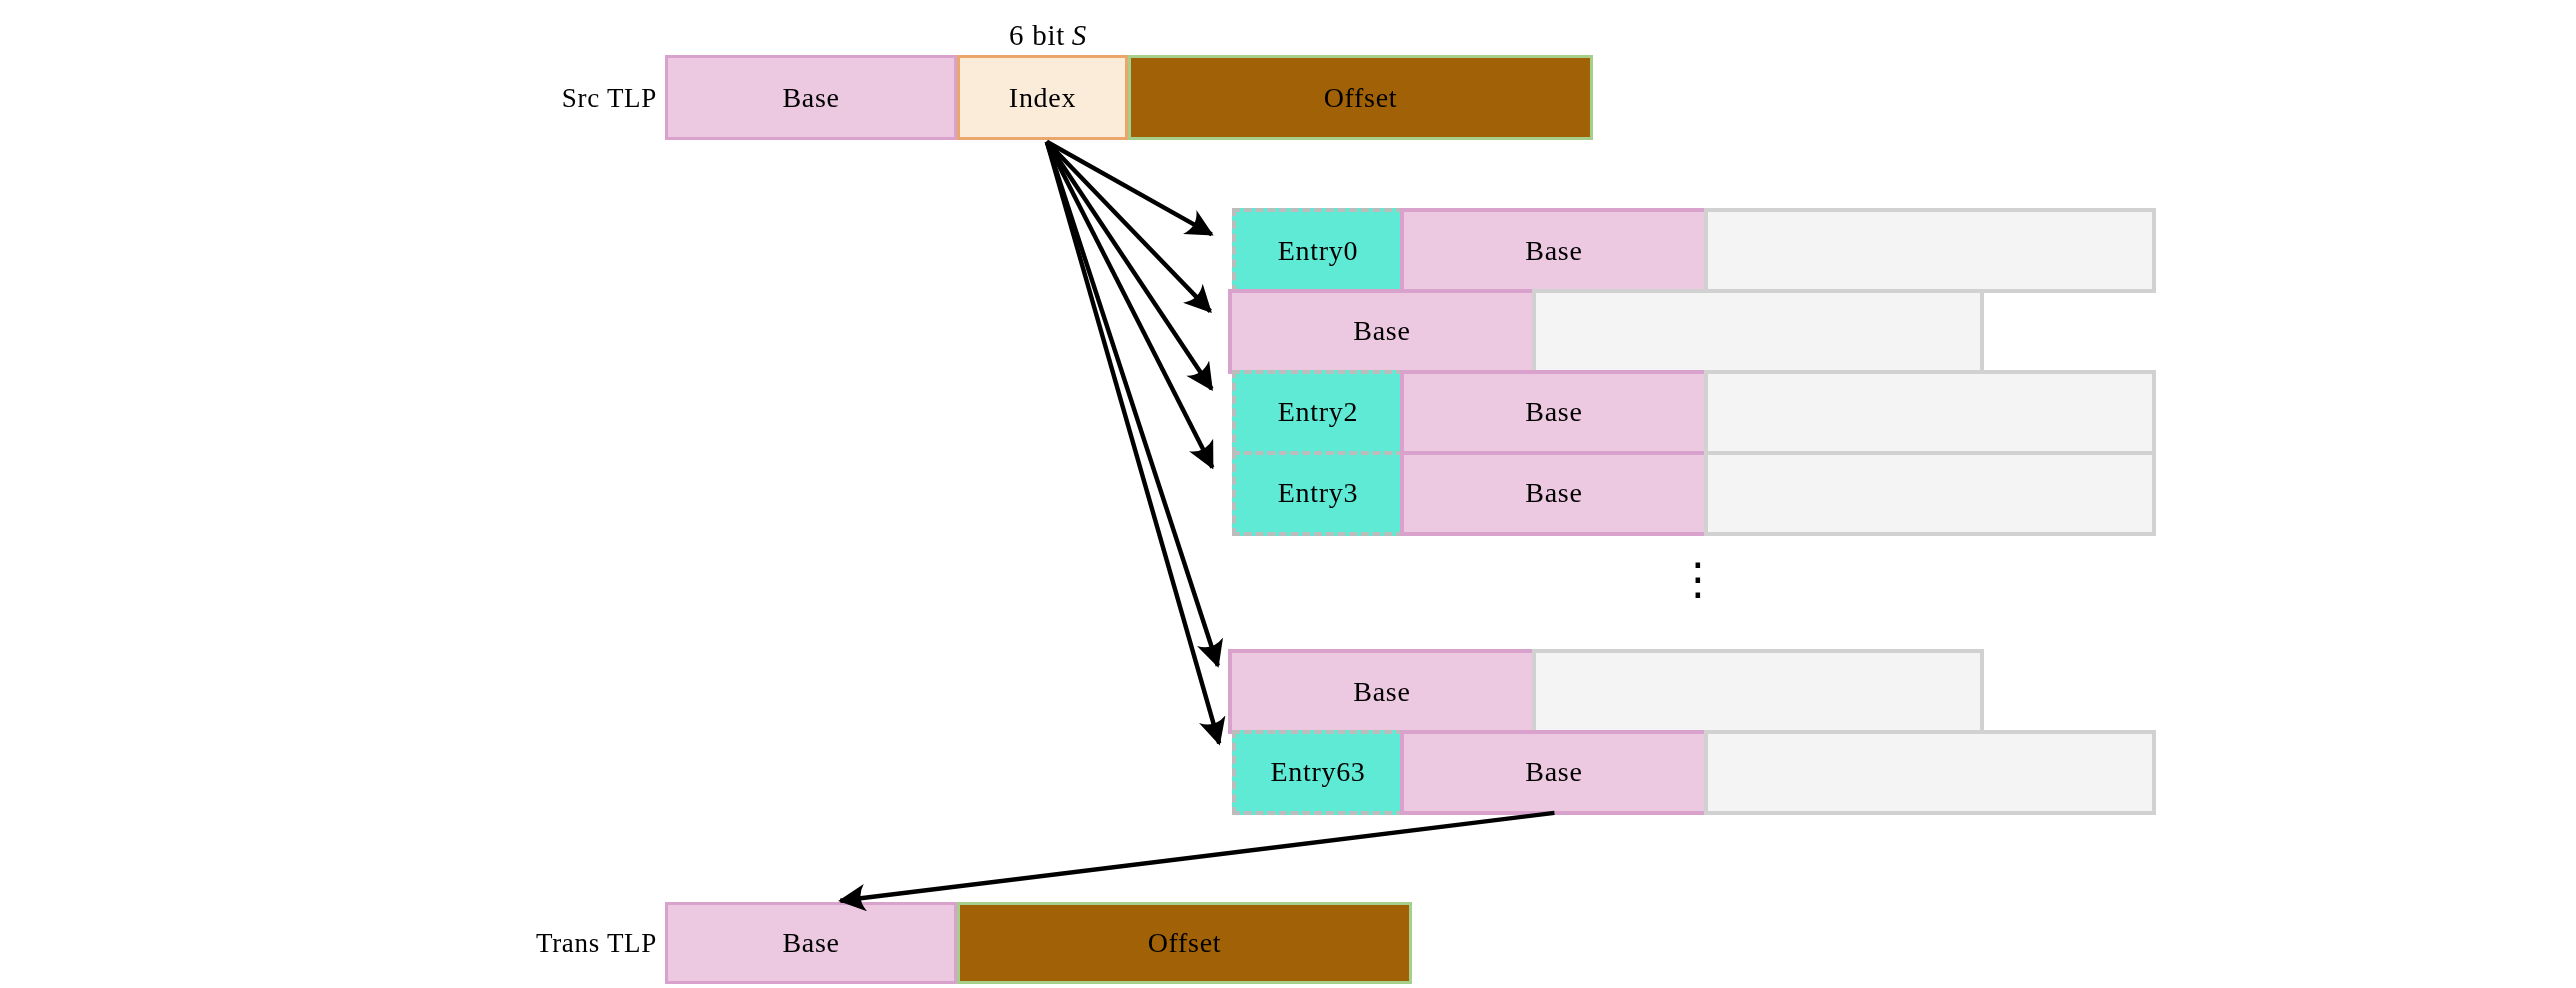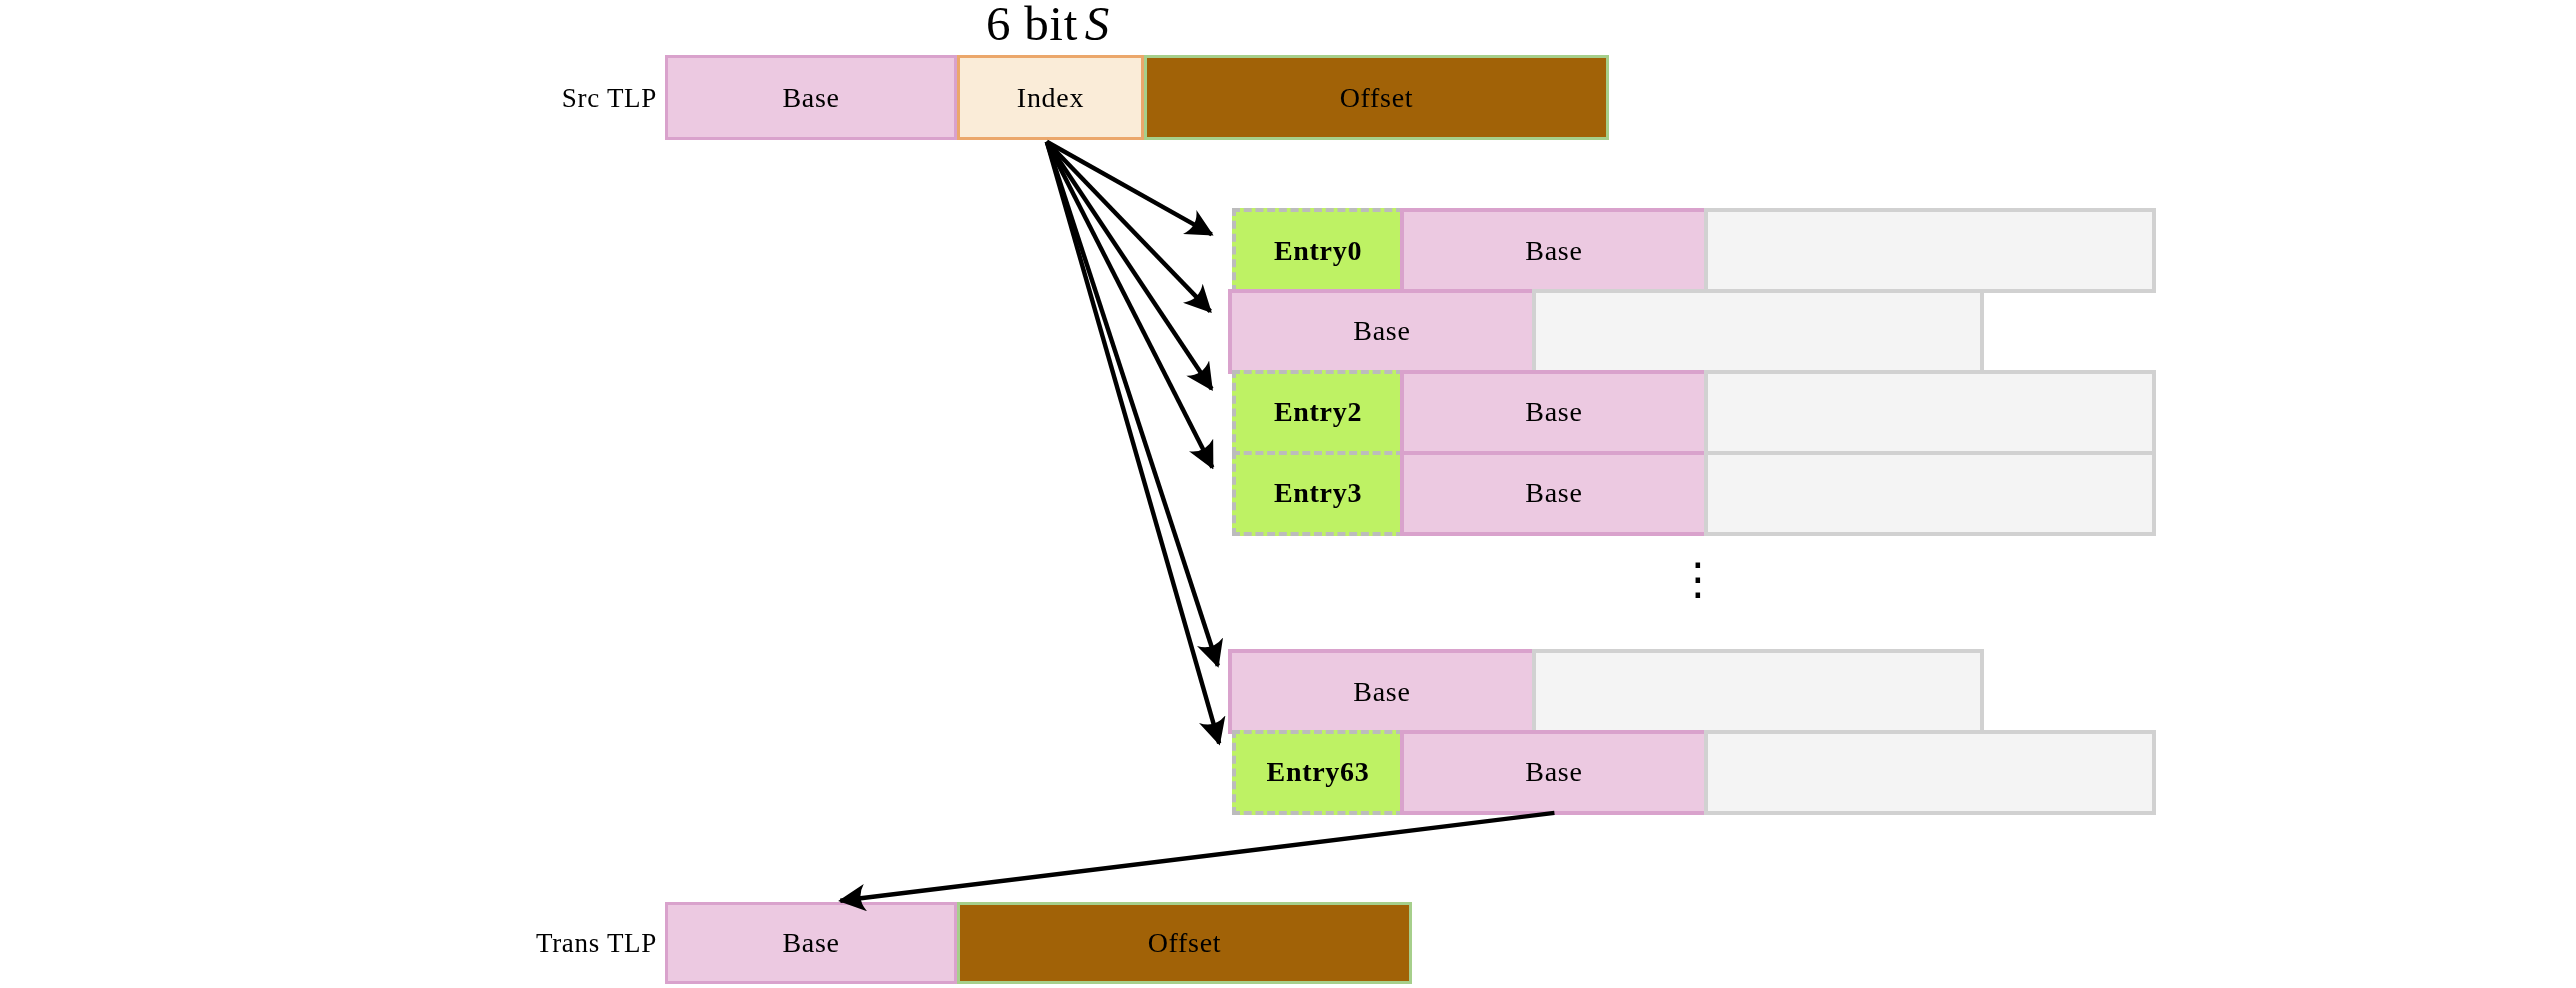--- a/index.html
+++ b/index.html
@@ -5,36 +5,36 @@
   html,body{margin:0;padding:0;background:#ffffff;}
   .canvas{
     position:relative;width:2576px;height:988px;background:#ffffff;
     font-family:"Liberation Serif","DejaVu Serif",serif;color:#000;overflow:hidden;
   }
   .side-label{
     position:absolute;font-size:27px;line-height:40px;text-align:right;
     width:350px;letter-spacing:0.7px;white-space:nowrap;
   }
   .annotation{
-    position:absolute;font-size:49px;line-height:41px;transform:translateX(-50%);
-    white-space:nowrap;letter-spacing:0.7px;
+    position:absolute;font-size:29px;line-height:41px;transform:translateX(-50%);
+    white-space:nowrap;letter-spacing:0.7px;margin-top:12px;
   }
   .annotation .math-var{font-style:italic;padding-left:6.8px;}
   .tlp-box{position:absolute;display:flex;}
   .cell{
     display:flex;align-items:center;justify-content:center;
     box-sizing:border-box;font-size:28px;letter-spacing:0.7px;
   }
   .field-pink  {background:#ecc9e1;border:3.4px solid #d9a2cc;}
   .field-orange{background:#faecd8;border:3.4px solid #eba76b;}
   .field-green {background:#a16207;border:3.4px solid #a6cf8b;}
   .etable{position:absolute;}
   .trow{display:flex;height:85px;}
   .trow + .trow{margin-top:-4.1px;}
-  .entry-cell{width:172px;background:#bef264;border:4.1px dashed #bcbcbc;font-weight:bold;}
+  .entry-cell{width:172px;background:#5eead4;border:4.1px dashed #bcbcbc;}
   .base-cell {width:308px;background:#ecc9e1;border:4.1px solid #d9a2cc;margin-left:-4.1px;}
   .value-cell{width:452px;background:#f4f4f4;border:4.1px solid #d1d1d1;margin-left:-4.1px;}
   .vdots{
     position:absolute;transform:translateX(-50%);
     font-family:"DejaVu Sans","DejaVu Serif",serif;
     font-size:44px;line-height:44px;
   }
   .overlay{position:absolute;left:0;top:0;z-index:5;pointer-events:none;}
 </style>
 </head>
@@ -43,21 +43,21 @@
 <div class="canvas">
 
   <div class="annotation" style="left:1048px;top:2.7px;">
     <span>6 bit</span><span class="math-var">S</span>
   </div>
 
   <div class="side-label" style="left:307px;top:78px;">Src TLP</div>
 
   <div class="tlp-box" style="left:665px;top:55px;height:85px;">
     <div class="cell field-pink" style="width:292px;">Base</div>
-    <div class="cell field-orange" style="width:187px;">Index</div>
+    <div class="cell field-orange" style="width:171px;">Index</div>
     <div class="cell field-green" style="width:465px;">Offset</div>
   </div>
 
   <div class="etable" style="left:1232px;top:208px;">
     <div class="trow">
       <div class="cell entry-cell">Entry0</div>
       <div class="cell base-cell">Base</div>
       <div class="cell value-cell"></div>
     </div>
     <div class="trow">

